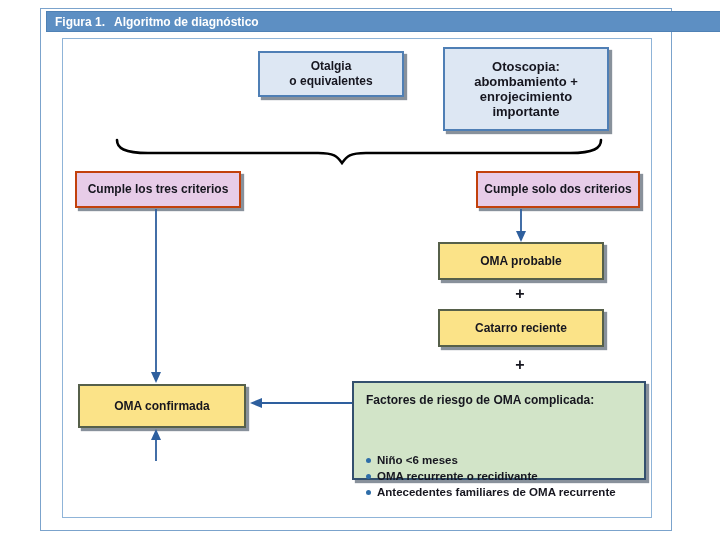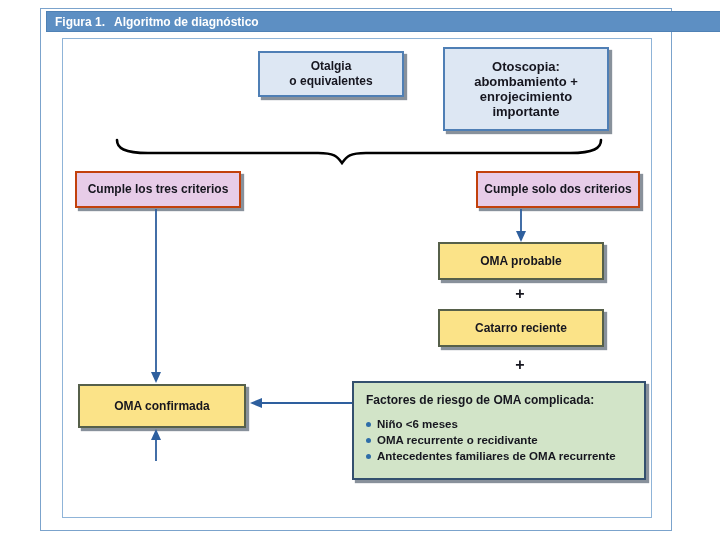--- a/index.html
+++ b/index.html
@@ -42,21 +42,21 @@
     text-align: center;
     font-weight: bold;
     font-size: 12px; line-height: 15px;
     color: #16161f;
     white-space: pre-line;
     box-shadow: 3px 3px 1px rgba(96,108,122,0.75);
   }
   .blue-box   { background: #dde7f3; border: 2px solid #4f7fb5; }
   .pink-box   { background: #e7cce8; border: 2px solid #c2410c; }
   .yellow-box { background: #fbe388; border: 2px solid #56604a; }
-  .green-box  { background: #d2e4c8; border: 2px solid #33506e; }
+  .green-box  { background: #d2e4c8; border: 2px solid #33506e; gap: 36px; }
 
   .box-clinica        { left: 76px;  top: 56px;  width: 146px; height: 37px; }
   .box-otalgia        { left: 258px; top: 51px;  width: 146px; height: 46px; }
   .box-otoscopia      { left: 443px; top: 47px;  width: 166px; height: 84px; font-size: 13px; }
   .box-cumple-tres    { left: 75px;  top: 171px; width: 166px; height: 37px; }
   .box-cumple-dos     { left: 440px; top: 171px; width: 164px; height: 37px; margin-left: 36px; }
   .box-oma-probable   { left: 438px; top: 242px; width: 166px; height: 38px; }
   .box-catarro        { left: 438px; top: 309px; width: 166px; height: 38px; }
   .box-oma-confirmada { left: 78px;  top: 384px; width: 168px; height: 44px; }
   .box-otorrea        { left: 75px;  top: 463px; width: 168px; height: 47px; }

